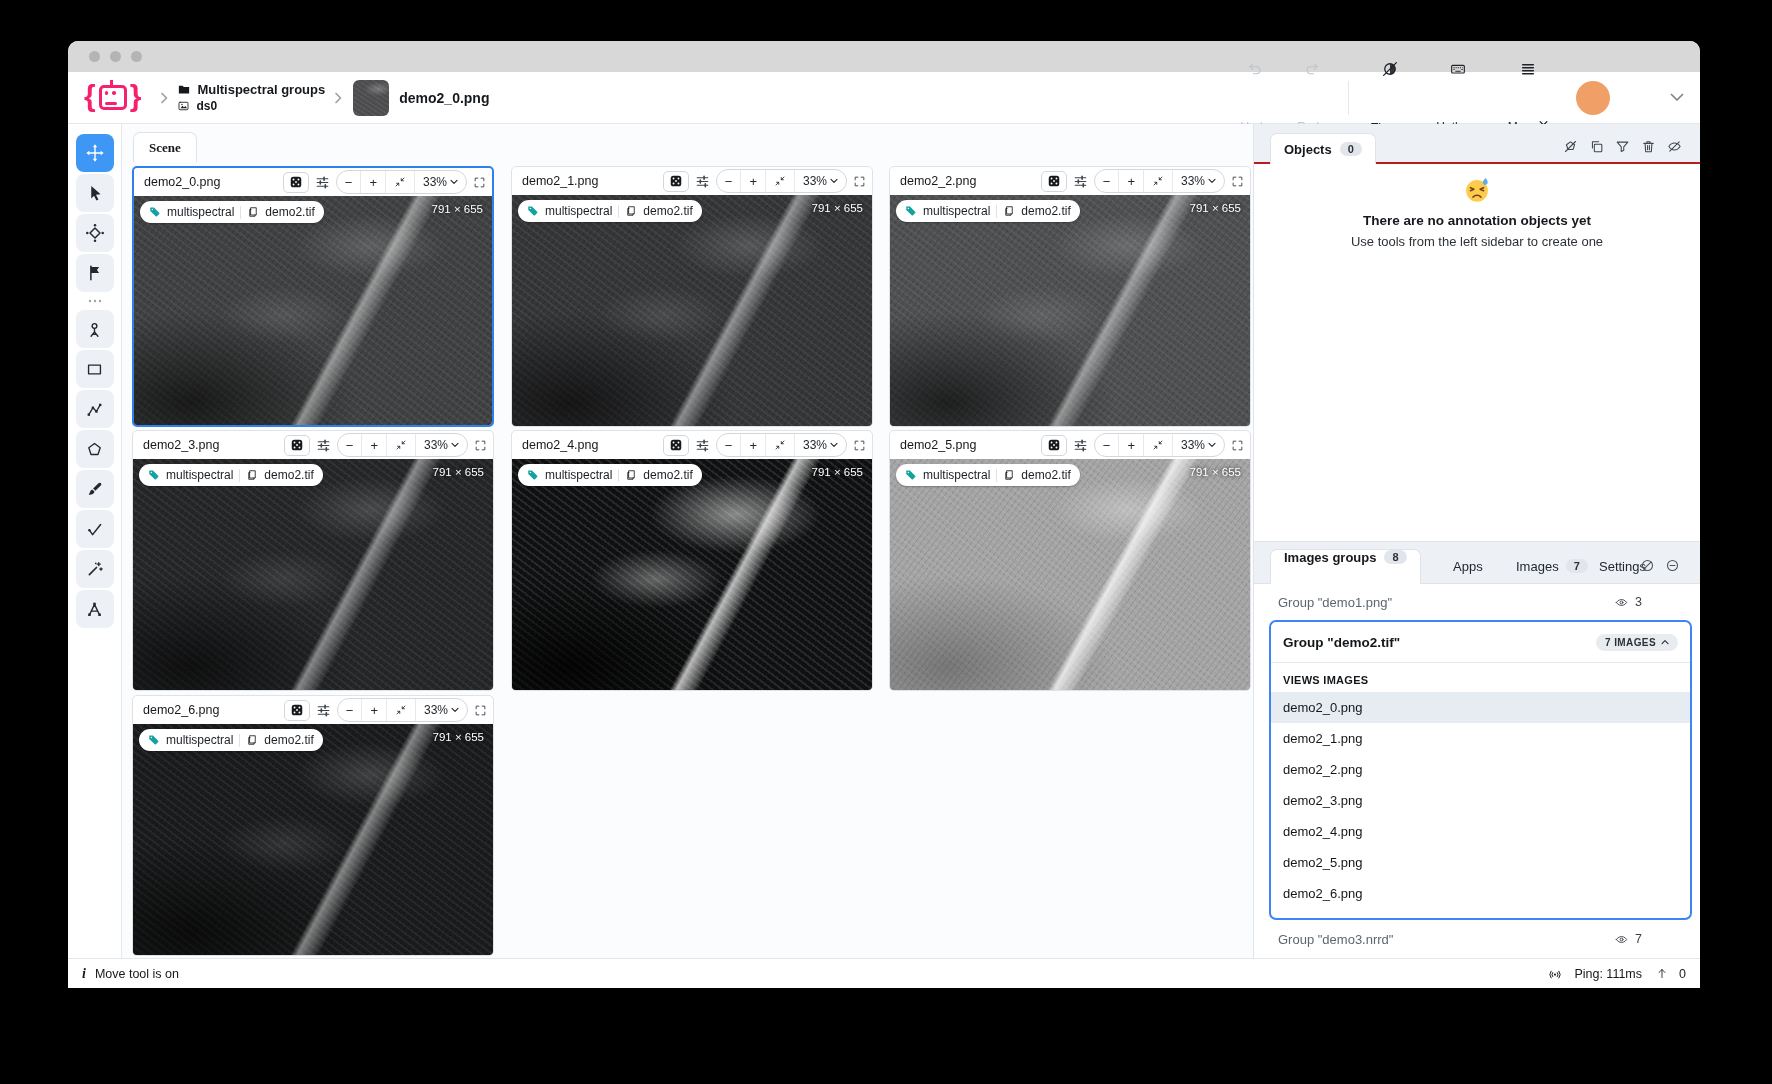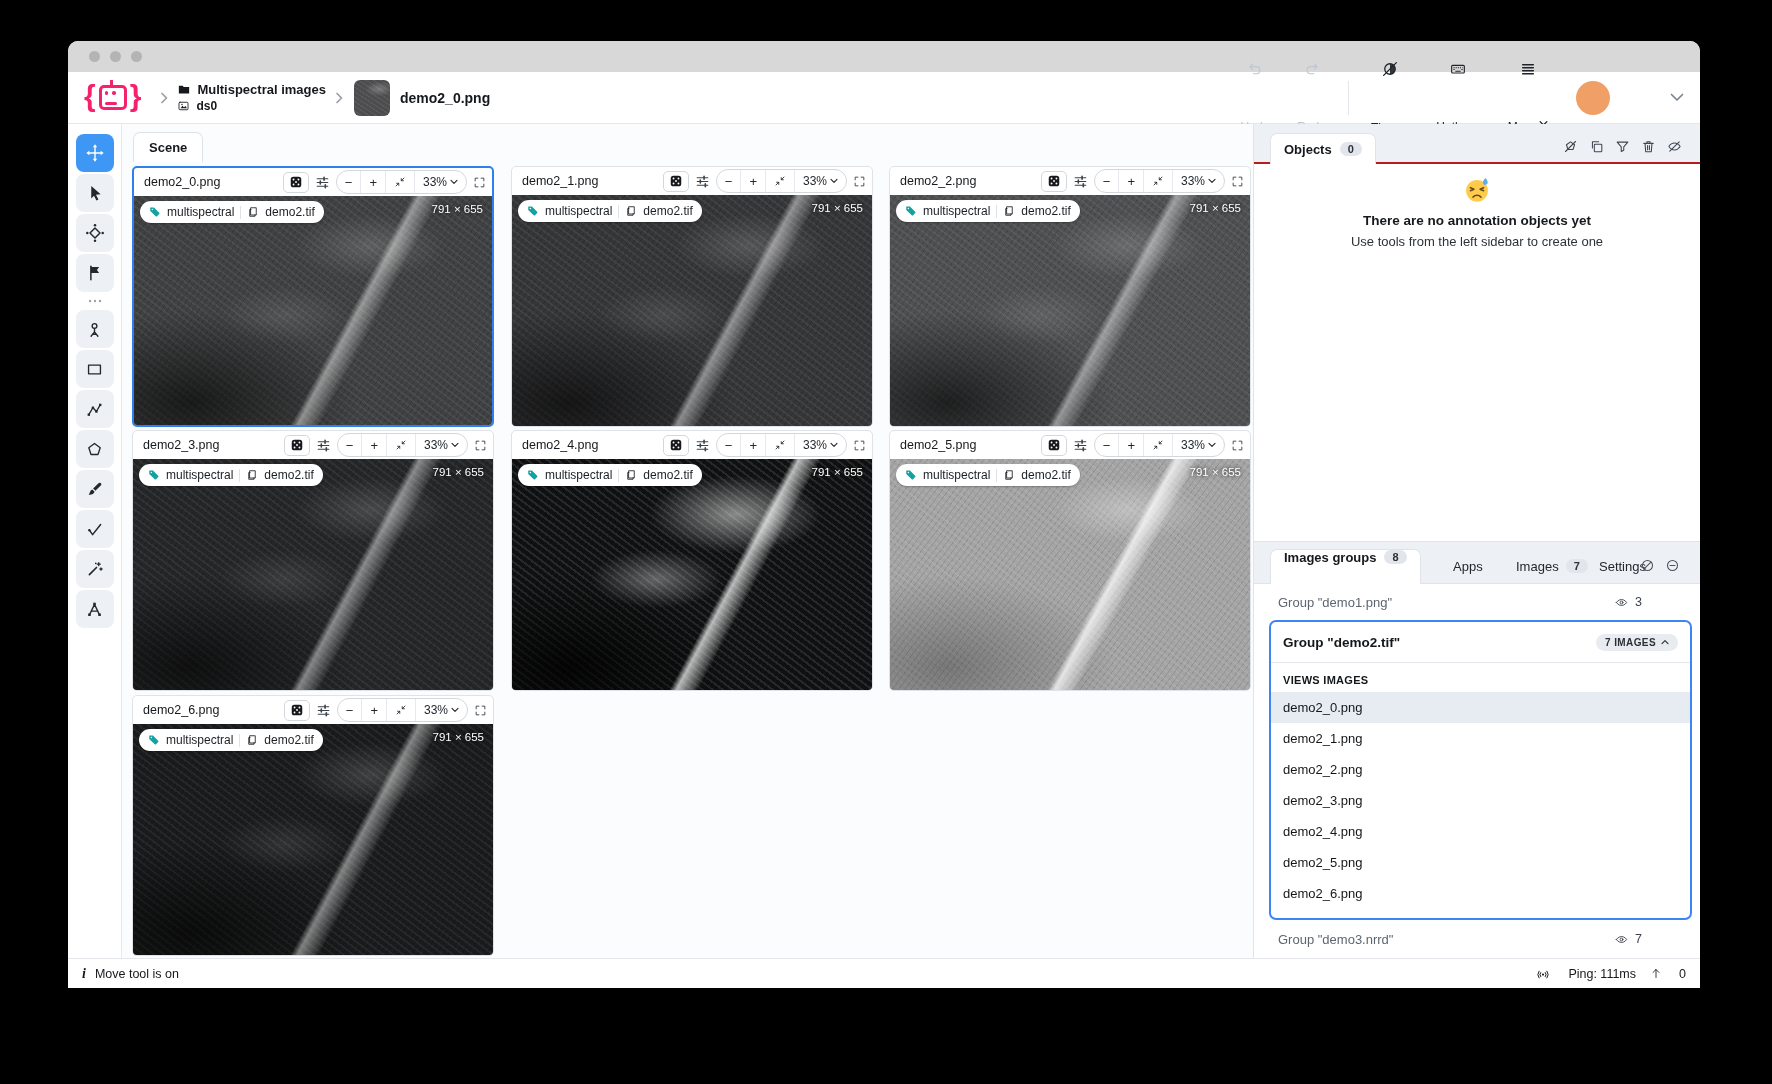--- a/index.html
+++ b/index.html
@@ -39,21 +39,21 @@
   .hdr-chev{color:#7c858e;margin-left:52px;}
 
   
   .main{position:absolute;left:0;top:83px;width:100%;height:834px;}
   .toolbar{position:absolute;left:0;top:0;width:54px;height:100%;background:#fff;border-right:1px solid #e6e9ed;display:flex;flex-direction:column;align-items:center;padding-top:10px;box-sizing:border-box;}
   .tool{width:38px;height:38px;border-radius:8px;background:#edf1f6;color:#23282e;display:flex;align-items:center;justify-content:center;margin-bottom:2px;border:none;cursor:pointer;padding:0;}
   .tool.active{background:#3f97f5;color:#fff;}
   .tool-dots{color:#9aa2ab;height:14px;display:flex;align-items:center;margin-bottom:2px;}
 
   .canvas{position:absolute;left:54px;top:0;width:1131px;height:100%;background:#fbfcfe;overflow:hidden;}
-  .scene-tab{position:absolute;left:11px;top:8px;height:29px;padding:0 15px;background:#fff;border:1px solid #dfe3e8;border-bottom:none;border-radius:7px 7px 0 0;display:flex;align-items:center;font-size:13px;font-weight:700;color:#15181c;}
+  .scene-tab{position:absolute;left:11px;top:8px;height:29px;padding:0 15px;background:#fff;border:1px solid #dfe3e8;border-bottom:none;border-radius:7px 7px 0 0;display:flex;align-items:center;font-size:13px;font-weight:700;color:#15181c;font-family:Liberation Serif, serif;}
 
   
   .card{position:absolute;width:362px;height:261px;background:#fff;border:1px solid #dfe3e8;border-radius:5px;box-sizing:border-box;display:flex;flex-direction:column;overflow:hidden;}
   .card.sel{border:2px solid #2f80ed;}
   .card-hd{height:28px;flex:0 0 28px;display:flex;align-items:center;padding:0 6px 0 10px;}
   .card-title{font-size:12.5px;color:#15181c;}
   .card-ctrls{margin-left:auto;display:flex;align-items:center;gap:6px;color:#3c434b;}
   .die-btn{width:26px;height:21px;border:1px solid #d2d7dc;border-radius:5px;background:#fff;display:flex;align-items:center;justify-content:center;color:#17191c;padding:0;cursor:pointer;}
   .tune{display:flex;cursor:pointer;}
   .zoom-pill{display:flex;align-items:center;height:22px;border:1px solid #d2d7dc;border-radius:12px;overflow:hidden;background:#fff;}
@@ -113,21 +113,21 @@
   .g2hd .ttl{font-size:13.5px;font-weight:700;color:#14171a;}
   .g2badge{margin-left:auto;background:#e8ebf0;border-radius:12px;padding:3px 9px;display:flex;align-items:center;gap:5px;font-size:10px;font-weight:700;letter-spacing:.4px;color:#2b3036;cursor:pointer;}
   .g2sec{font-size:11px;font-weight:700;letter-spacing:.3px;color:#14171a;padding:11px 0 6px 12px;}
   .g2item{height:31px;display:flex;align-items:center;padding-left:12px;font-size:13px;color:#14171a;cursor:pointer;}
   .g2item.hl{background:#e7ecf3;}
 
   
   .statusbar{position:absolute;left:0;top:917px;width:100%;height:30px;background:#fff;border-top:1px solid #e3e6ea;display:flex;align-items:center;padding:0 14px;box-sizing:border-box;font-size:12.5px;color:#15181c;}
   .it-i{font-family:"Liberation Serif",serif;font-style:italic;font-weight:700;font-size:14px;margin-right:9px;}
   .sb-right{margin-left:auto;display:flex;align-items:center;gap:14px;color:#15181c;}
-  .sb-grp{display:flex;align-items:flex-start;gap:17px;}
+  .sb-grp{display:flex;align-items:flex-start;gap:11px;}
 </style>
 </head>
 <body>
 
 <div class="window">
 
   <div class="titlebar">
     <span class="tl-dot"></span>
     <span class="tl-dot"></span>
     <span class="tl-dot"></span>
@@ -150,21 +150,21 @@
           <path d="M2 1.5L6.5 6 2 10.5"></path>
         </svg>
       </span>
     <div class="bc-col">
       <span class="bc-row proj">
         <span>
             <svg width="14" height="13" viewBox="0 0 24 24">
               <path class="if" d="M2.5 5h7l2 2.2H21.5V19.5H2.5z"></path>
             </svg>
           </span>
-        <span>Multispectral images</span>
+        <span>Multispectral groups</span>
       </span>
       <span class="bc-row ds">
         <span>
             <svg width="13" height="12" viewBox="0 0 24 24">
               <rect class="i" x="3" y="4.5" width="18" height="15" rx="2"></rect>
               <path class="if" d="M6 16.5l4-4.8 3 3.3 2.5-2.8 3.5 4.3z"></path>
               <circle class="if" cx="9" cy="9" r="1.4"></circle>
             </svg>
           </span>
         <span>ds0</span>

